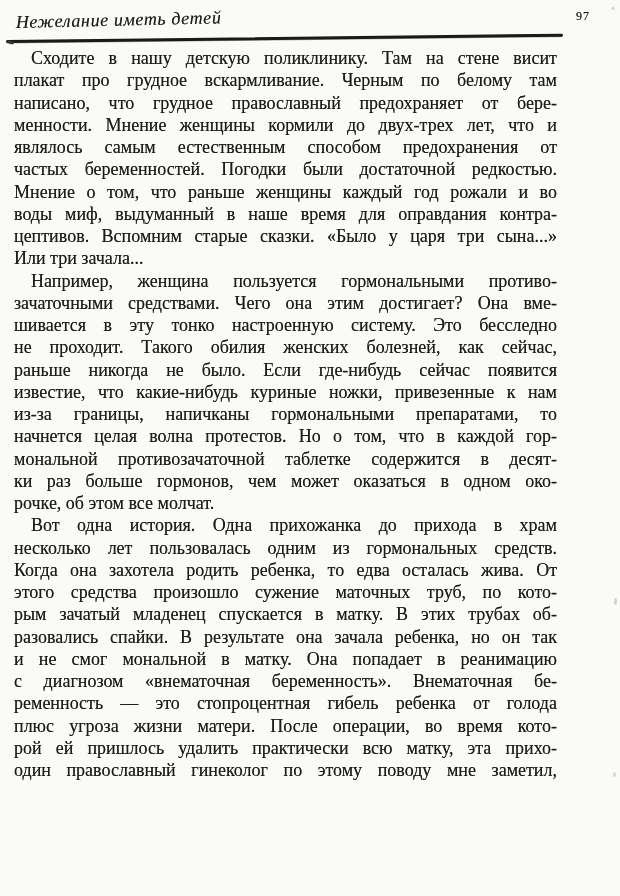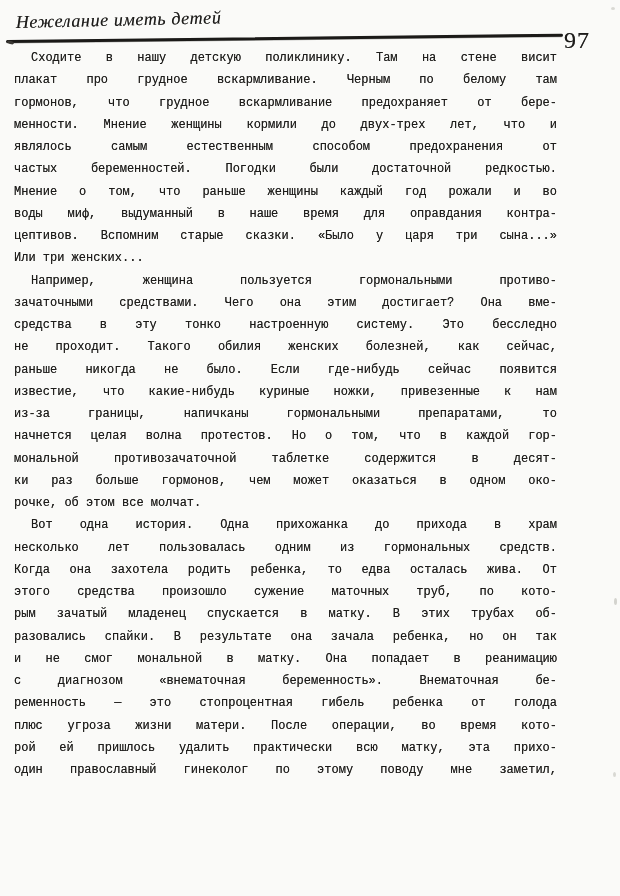--- a/index.html
+++ b/index.html
@@ -14,37 +14,36 @@
   .sheet { position: absolute; inset: 0; }
 
   
   .running-title {
     position: absolute; left: 16px; top: 12px;
     font-style: italic; font-size: 18px; letter-spacing: 0.6px;
     transform: rotate(-1.3deg); transform-origin: left bottom;
     text-shadow: 0 0 0.4px rgba(20,20,20,0.6);
   }
   .page-number {
-    position: absolute; right: 30px; top: 27px;
-    font-size: 24px; letter-spacing: 1px;
+    position: absolute; right: 30px; top: 9px;
+    font-size: 12px; letter-spacing: 1px;
     text-shadow: 0 0 0.4px rgba(20,20,20,0.6);
   }
   .header-rule {
     position: absolute; left: 6px; top: 40px;
     width: 557px; height: 2.6px; background: #1b1a18;
     border-radius: 2px;
     transform: rotate(-0.65deg); transform-origin: left center;
     box-shadow: 0 0.5px 0 rgba(27,26,24,0.35);
   }
 
   
   .page-body {
     position: absolute; left: 14px; top: 47px; width: 543px;
-    font-size: 12px;
-    font-family: Liberation Mono, monospace;
+    font-size: 18px;
   }
   .line {
     height: 22.25px; line-height: 22.25px;
     overflow: hidden;
     text-align: justify; text-align-last: justify;
     text-shadow: 0 0 0.45px rgba(15,15,15,0.65);
   }
   .line.first { padding-left: 17px; }
   .line.last { text-align-last: left; }
 
@@ -63,33 +62,33 @@
   <div class="running-title">Нежелание иметь детей</div>
 
   <div class="page-number">97</div>
 
   <div class="header-rule"></div>
 
   <main class="page-body">
       <div>
         <div class="line first">Сходите в нашу детскую поликлинику. Там на стене висит</div>
         <div class="line">плакат про грудное вскармливание. Черным по белому там</div>
-        <div class="line">гормонов, что грудное вскармливание предохраняет от бере-</div>
+        <div class="line">написано, что грудное православный предохраняет от бере-</div>
         <div class="line">менности. Мнение женщины кормили до двух-трех лет, что и</div>
         <div class="line">являлось самым естественным способом предохранения от</div>
         <div class="line">частых беременностей. Погодки были достаточной редкостью.</div>
         <div class="line">Мнение о том, что раньше женщины каждый год рожали и во</div>
         <div class="line">воды миф, выдуманный в наше время для оправдания контра-</div>
         <div class="line">цептивов. Вспомним старые сказки. «Было у царя три сына...»</div>
-        <div class="line last">Или три женских...</div>
+        <div class="line last">Или три зачала...</div>
       </div>
       <div>
         <div class="line first">Например, женщина пользуется гормональными противо-</div>
         <div class="line">зачаточными средствами. Чего она этим достигает? Она вме-</div>
-        <div class="line">средства в эту тонко настроенную систему. Это бесследно</div>
+        <div class="line">шивается в эту тонко настроенную систему. Это бесследно</div>
         <div class="line">не проходит. Такого обилия женских болезней, как сейчас,</div>
         <div class="line">раньше никогда не было. Если где-нибудь сейчас появится</div>
         <div class="line">известие, что какие-нибудь куриные ножки, привезенные к нам</div>
         <div class="line">из-за границы, напичканы гормональными препаратами, то</div>
         <div class="line">начнется целая волна протестов. Но о том, что в каждой гор-</div>
         <div class="line">мональной противозачаточной таблетке содержится в десят-</div>
         <div class="line">ки раз больше гормонов, чем может оказаться в одном око-</div>
         <div class="line last">рочке, об этом все молчат.</div>
       </div>
       <div>

